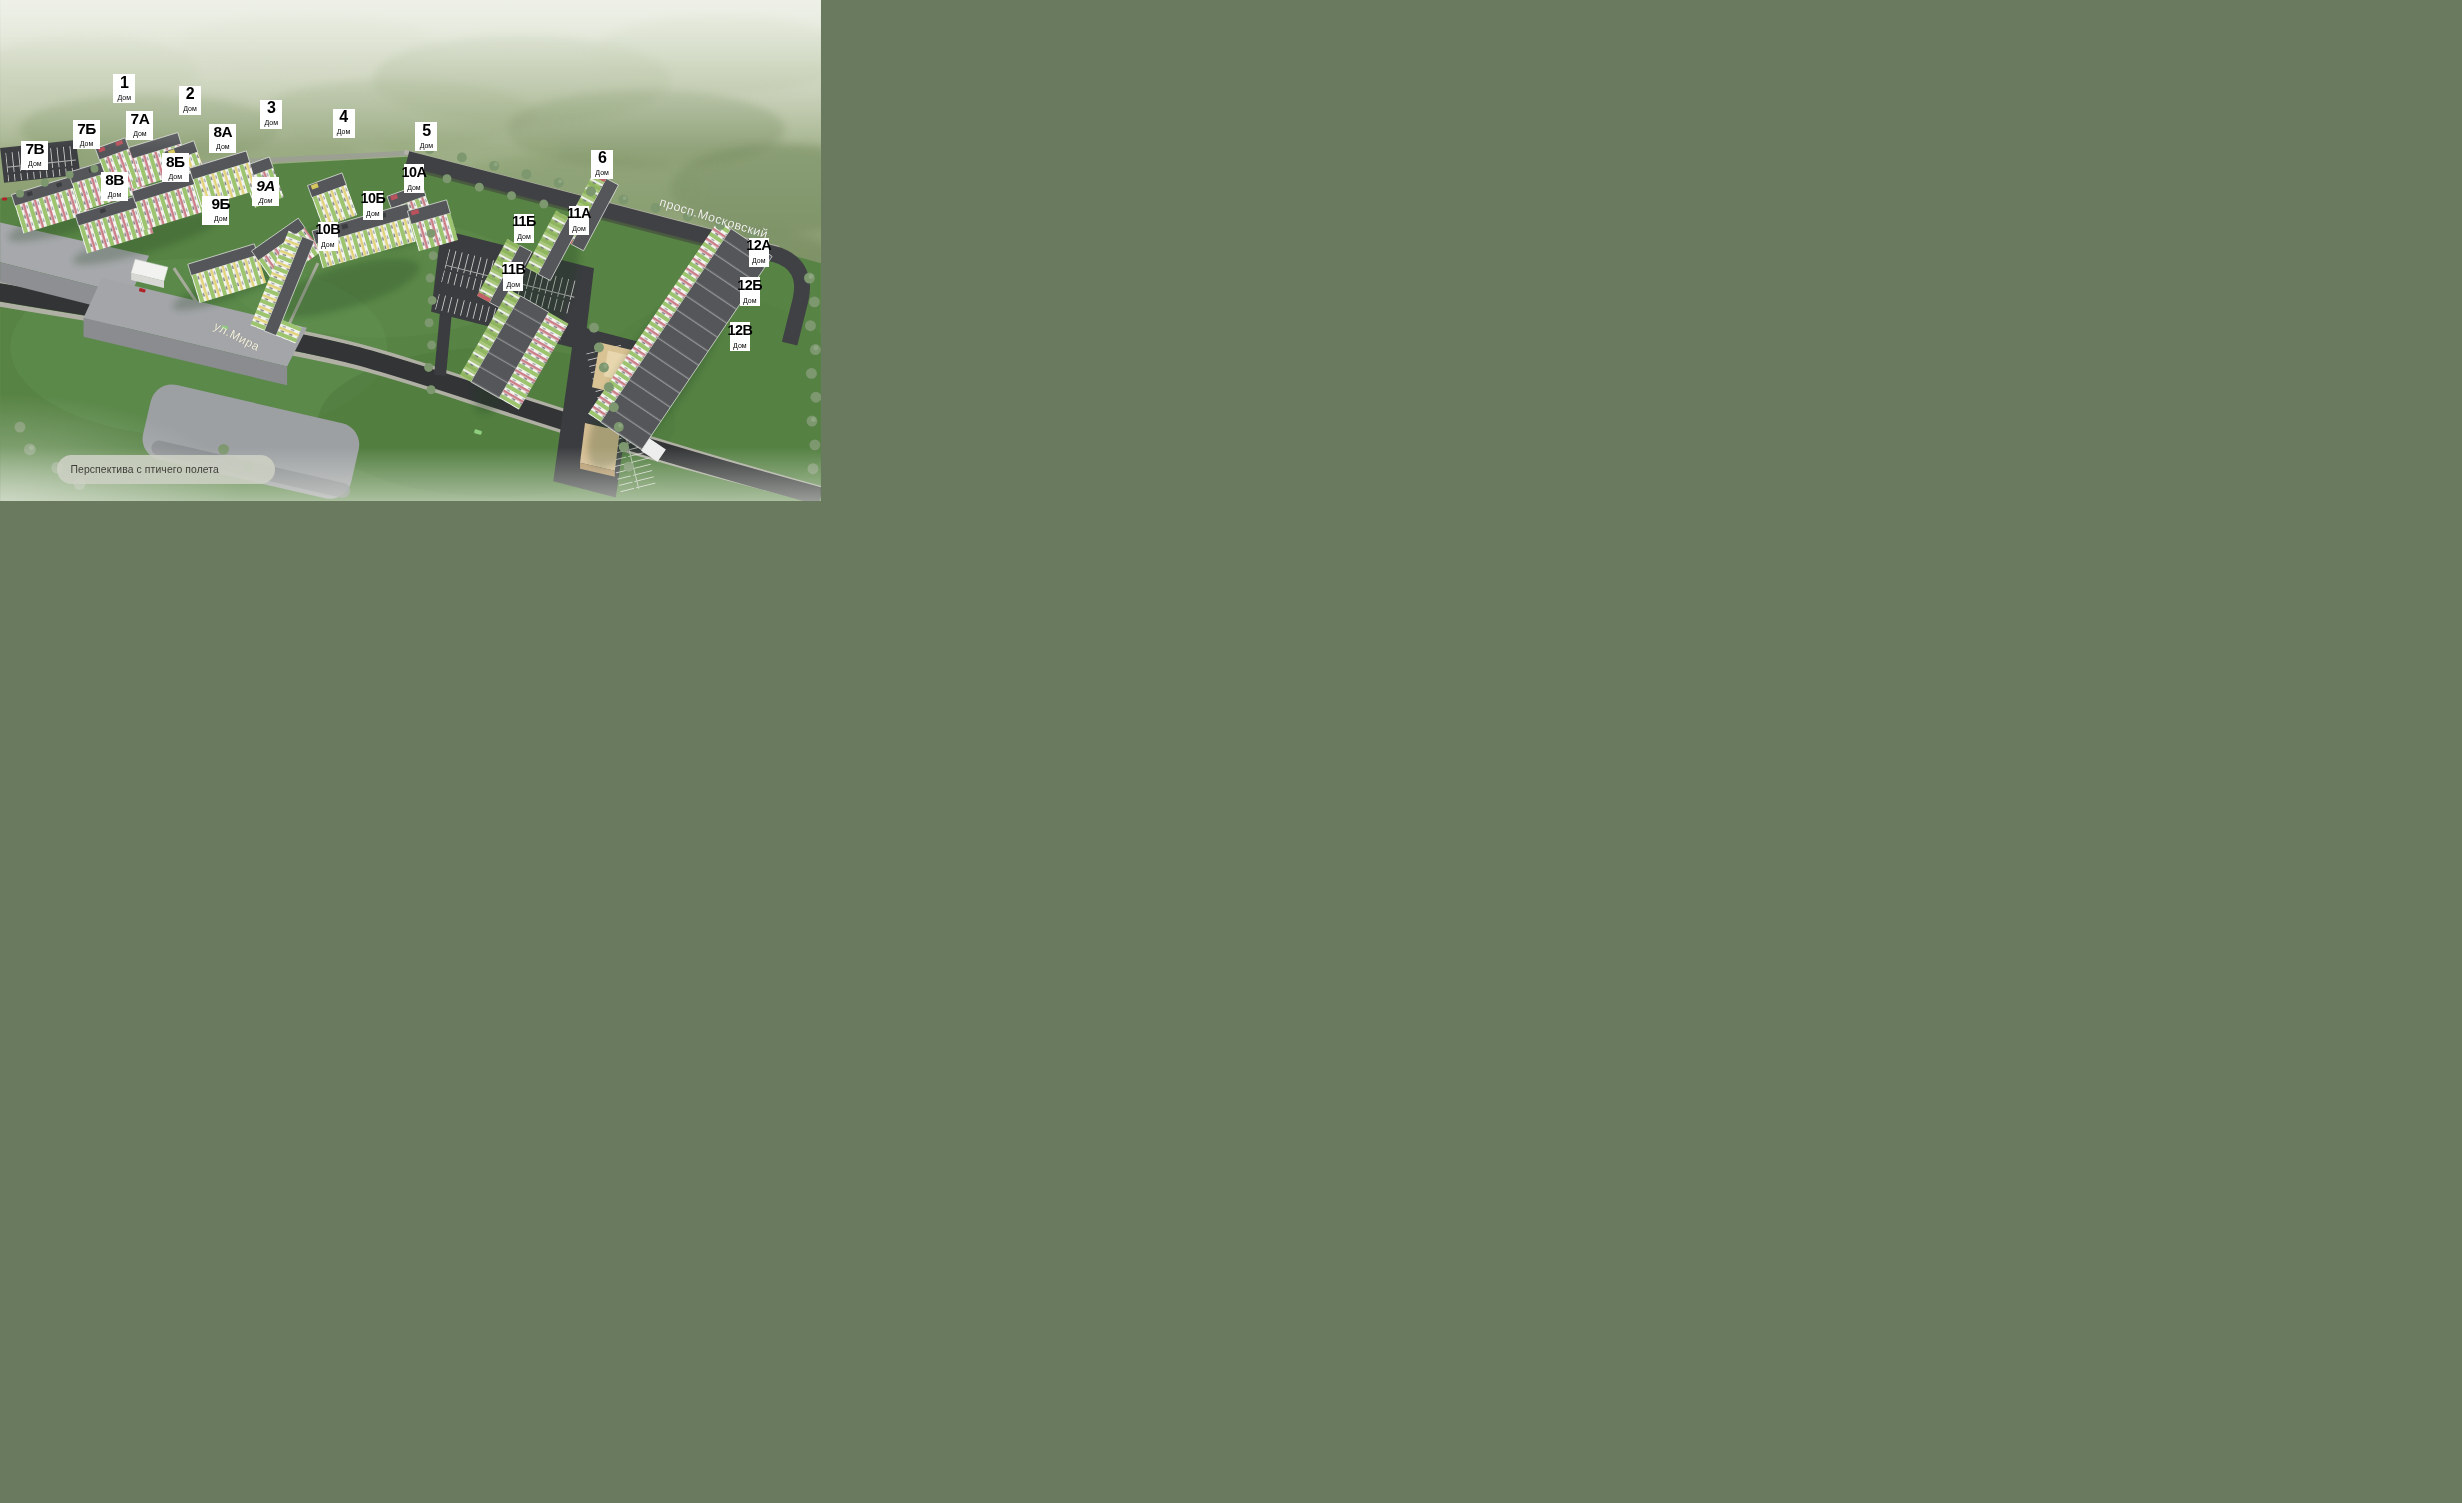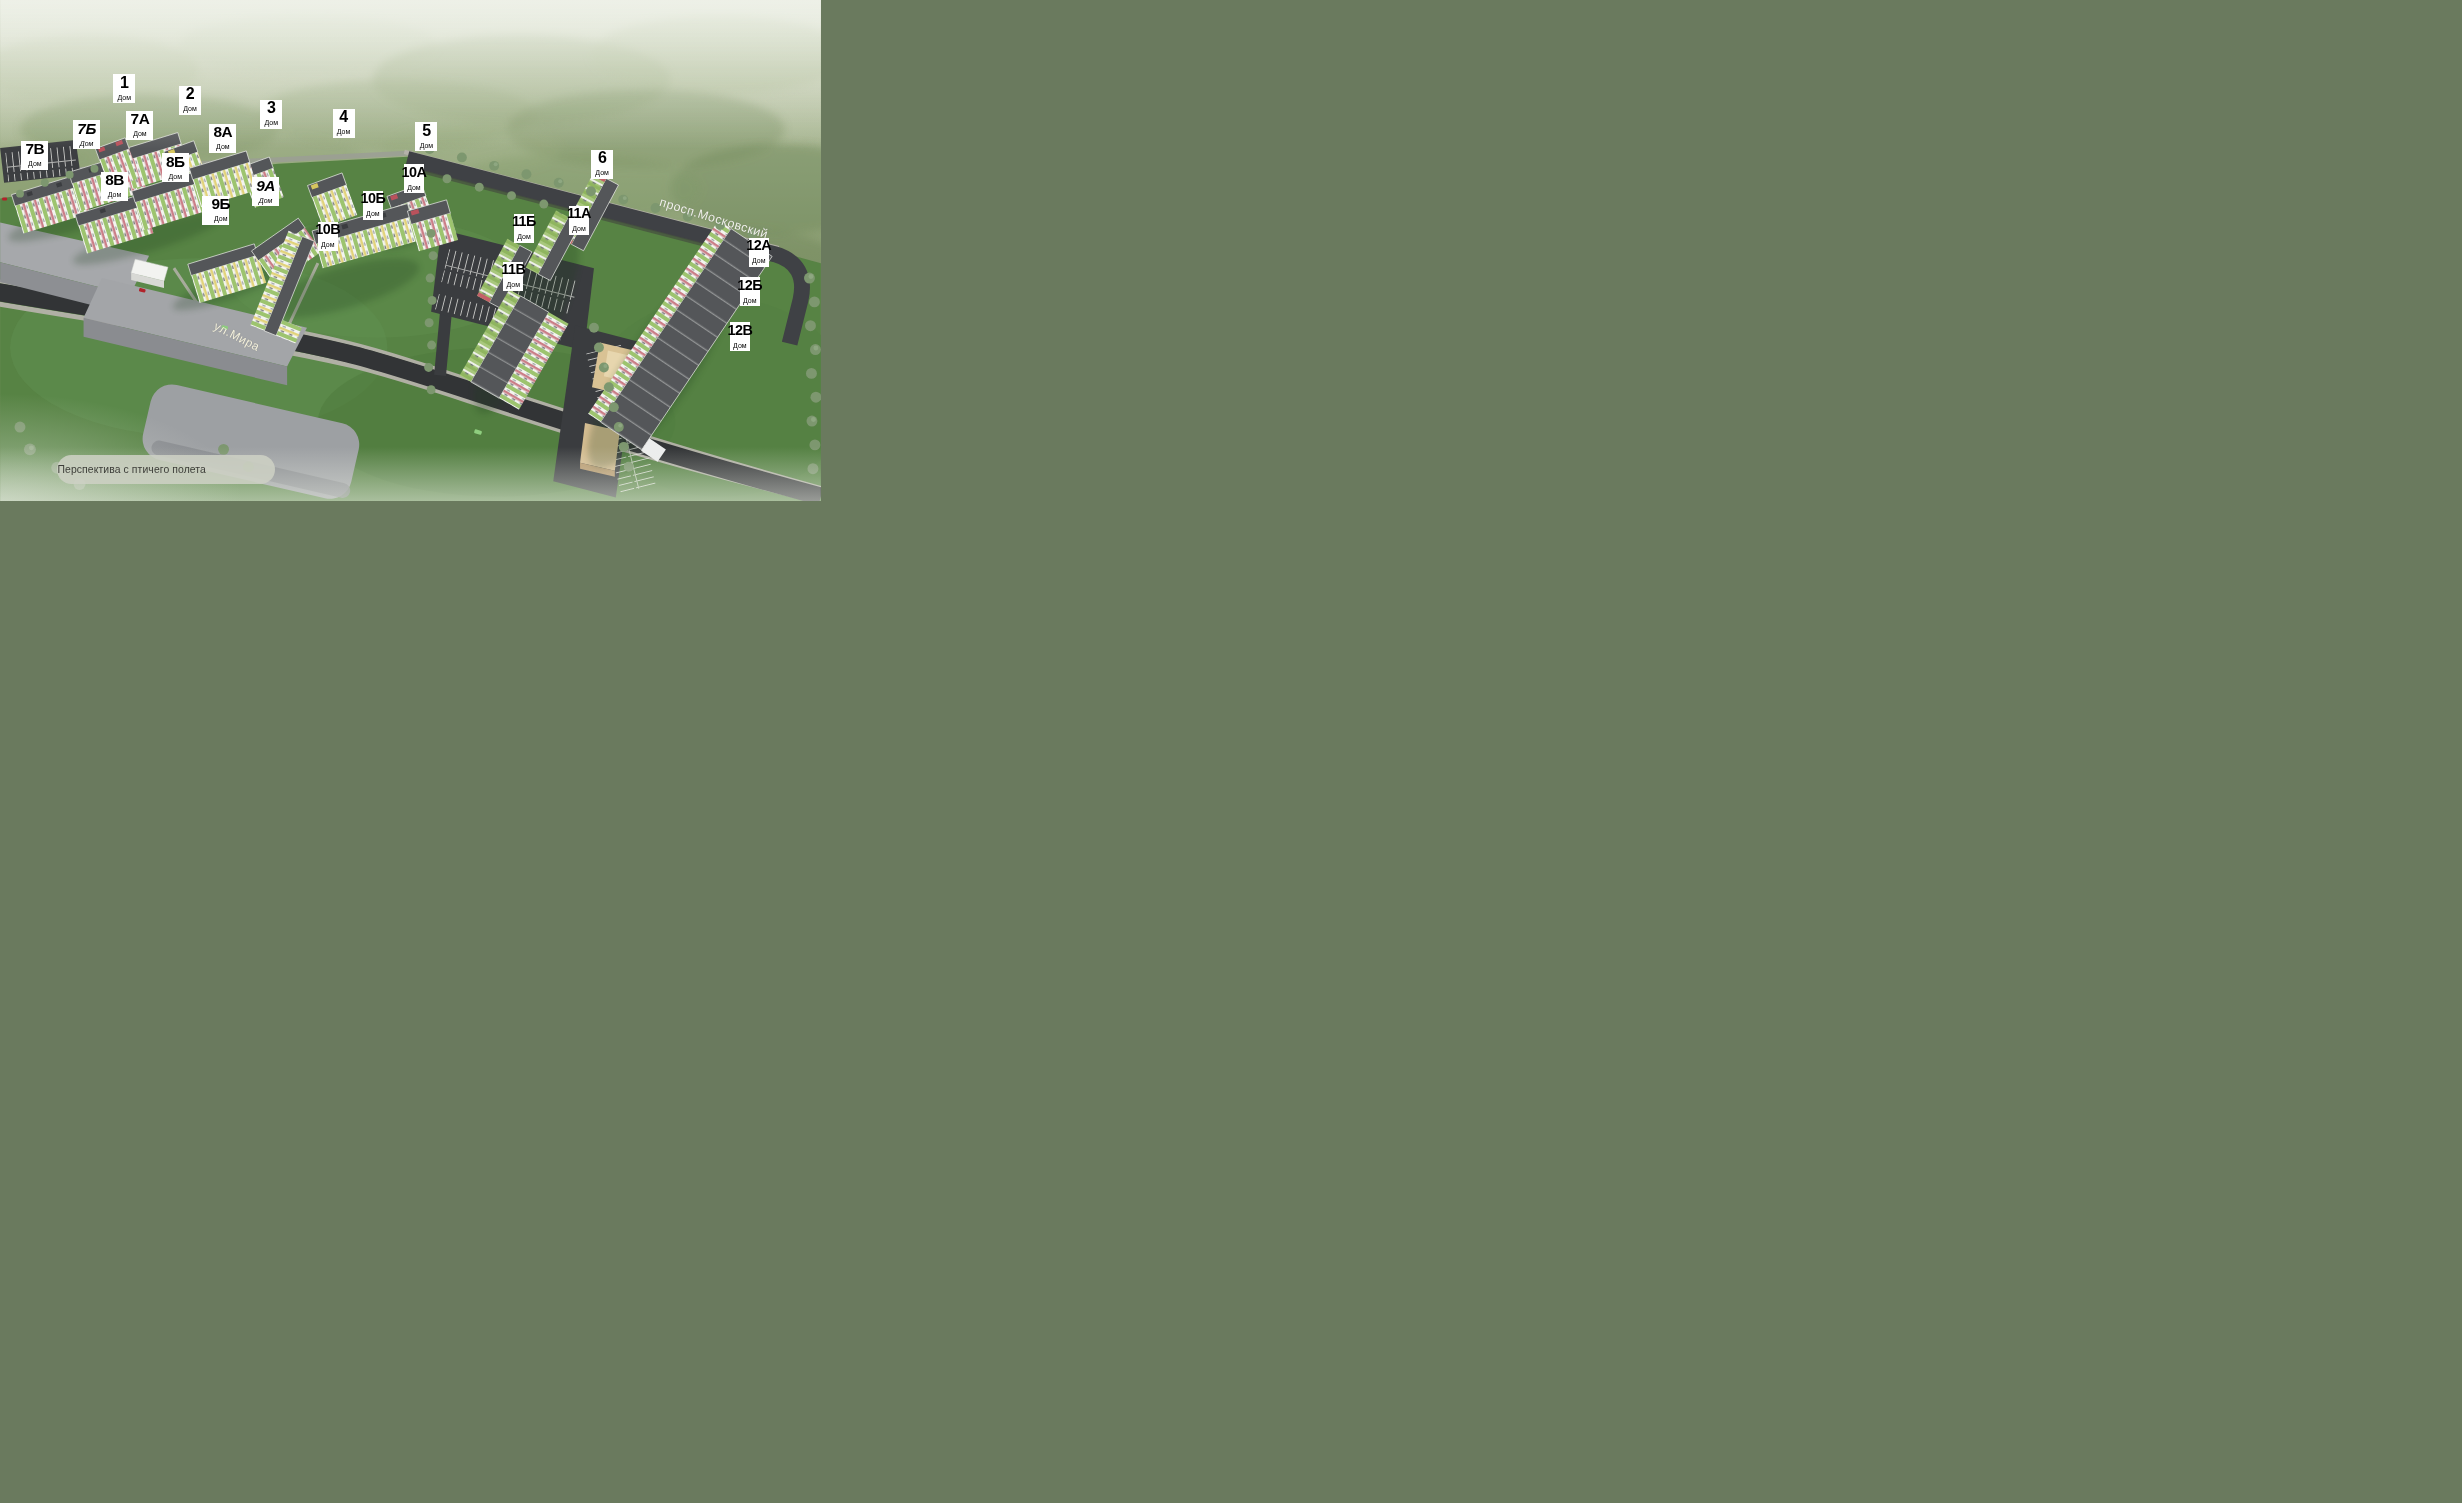--- a/index.html
+++ b/index.html
@@ -17,21 +17,21 @@
   .w2{width:27px}.w2 .n{font-size:15.4px}
   .w3{width:20px}.w3 .n{font-size:14.4px}
   
   .street{position:absolute;z-index:4;white-space:nowrap;transform-origin:left top;
           color:#f5f1de;letter-spacing:0.5px;text-shadow:0 0 1px rgba(40,50,35,.35);}
   .street.mira{left:26.6%;top:63.6%;font-size:12px;transform:rotate(27deg);}
   .street.mosk{left:80.6%;top:39.0%;font-size:12.4px;color:#f1f1ec;transform:rotate(17deg);}
   
   .caption{position:absolute;left:7.0%;top:90.8%;width:26.5%;height:5.9%;z-index:6;
            background:rgba(205,208,196,.88);border-radius:16px;box-sizing:border-box;
-           display:flex;align-items:center;
+           display:flex;align-items:center;padding-left:13px;
            color:#3c3d38;font-size:10.4px;letter-spacing:0.1px;}
 </style>
 </head>
 <body>
 
 <div class="stage">
 
 <svg width="821" height="501" viewBox="0 0 1653 1009">
   <defs>
     <linearGradient id="fieldGrad" x1="0" y1="0" x2="0" y2="1">
@@ -420,21 +420,21 @@
       <span class="d">Дом</span>
     </div>
       <div class="bl w1" style="left: 72%; top: 29.9%;">
       <span class="n">6</span>
       <span class="d">Дом</span>
     </div>
       <div class="bl w2" style="left: 15.4%; top: 22.1%;">
       <span class="n">7А</span>
       <span class="d">Дом</span>
     </div>
-      <div class="bl w2" style="left: 8.9%; top: 24%; font-style: italic;">
+      <div class="bl w2" style="left: 8.9%; top: 24%;">
       <span class="n">7Б</span>
       <span class="d">Дом</span>
     </div>
       <div class="bl w2" style="left: 2.6%; top: 28.1%;">
       <span class="n">7В</span>
       <span class="d">Дом</span>
     </div>
       <div class="bl w2" style="left: 25.5%; top: 24.7%;">
       <span class="n">8А</span>
       <span class="d">Дом</span>

